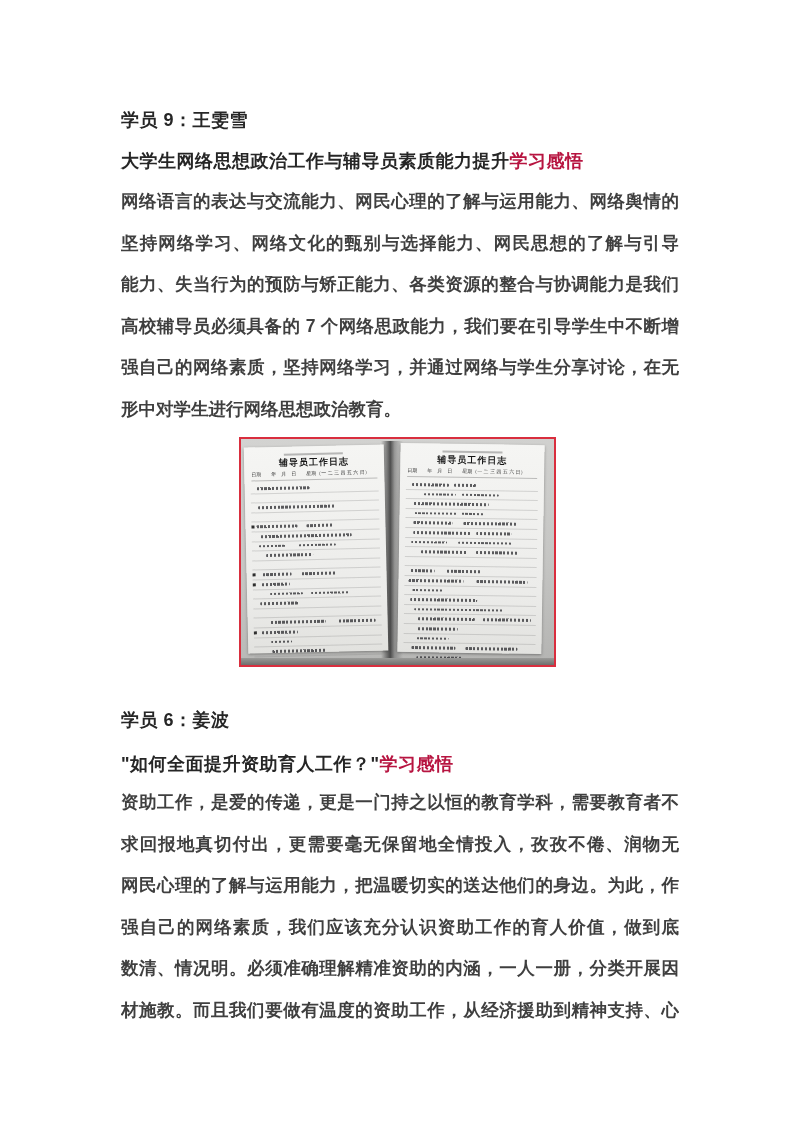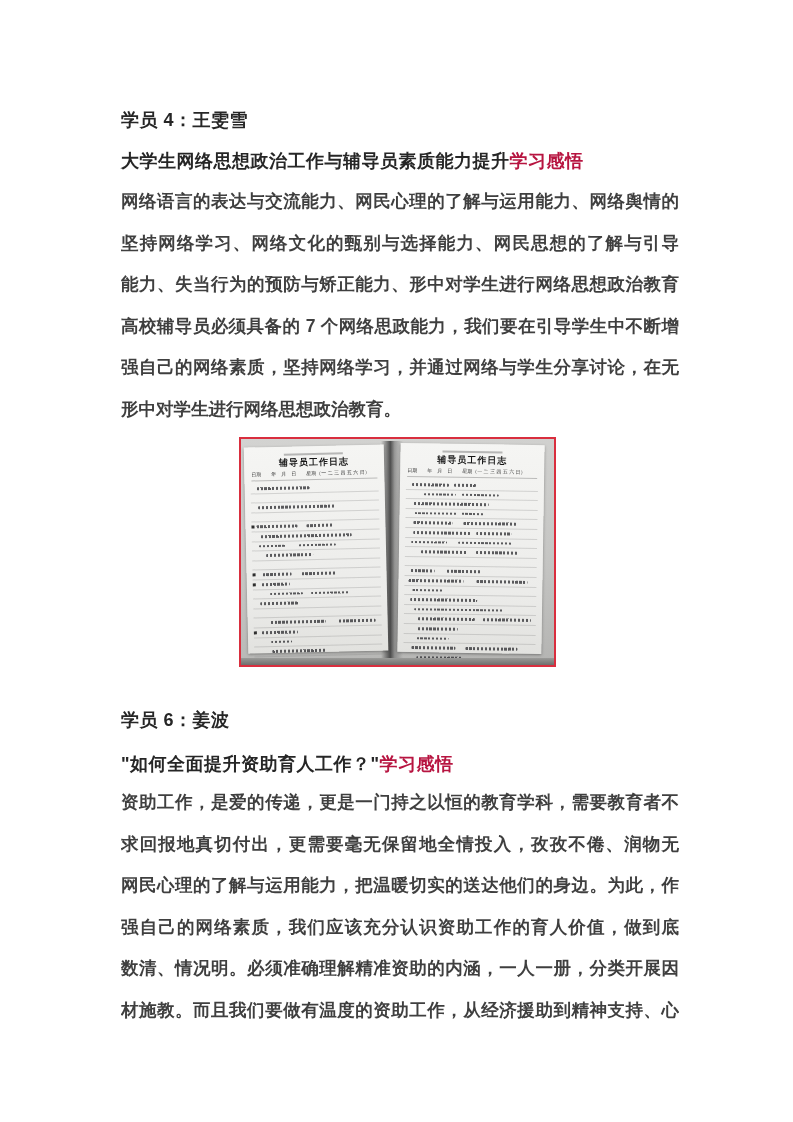--- a/index.html
+++ b/index.html
@@ -45,30 +45,30 @@
   .photo-bottom{
     position:absolute;left:0;bottom:0;width:100%;height:7px;
     background:linear-gradient(180deg,#9b9b99 0%,#6e6e6c 100%);
   }
 </style>
 </head>
 <body>
 
 <div>
 
-  <h2 class="abs hd" style="top:108px">学员 4：王雯雪</h2>
+  <h2 class="abs hd" style="top:108px">学员 9：王雯雪</h2>
 
   <h3 class="abs ttl" style="top:149px">
     <span>大学生网络思想政治工作与辅导员素质能力提升</span><span class="red" style="color: rgb(183, 20, 64);">学习感悟</span>
   </h3>
 
   <div class="abs para" style="top:181px">
       <div class="tline">网络语言的表达与交流能力、网民心理的了解与运用能力、网络舆情的</div>
       <div class="tline">坚持网络学习、网络文化的甄别与选择能力、网民思想的了解与引导</div>
-      <div class="tline">能力、失当行为的预防与矫正能力、形中对学生进行网络思想政治教育</div>
+      <div class="tline">能力、失当行为的预防与矫正能力、各类资源的整合与协调能力是我们</div>
       <div class="tline">高校辅导员必须具备的 7 个网络思政能力，我们要在引导学生中不断增</div>
       <div class="tline">强自己的网络素质，坚持网络学习，并通过网络与学生分享讨论，在无</div>
       <div class="tline short">形中对学生进行网络思想政治教育。</div>
     </div>
 
   <figure class="photo" style="border-color: rgb(217, 46, 62);">
     <div class="spine"></div>
 
     <div class="pg pg-left">
       <div class="pg-tiny"></div>

